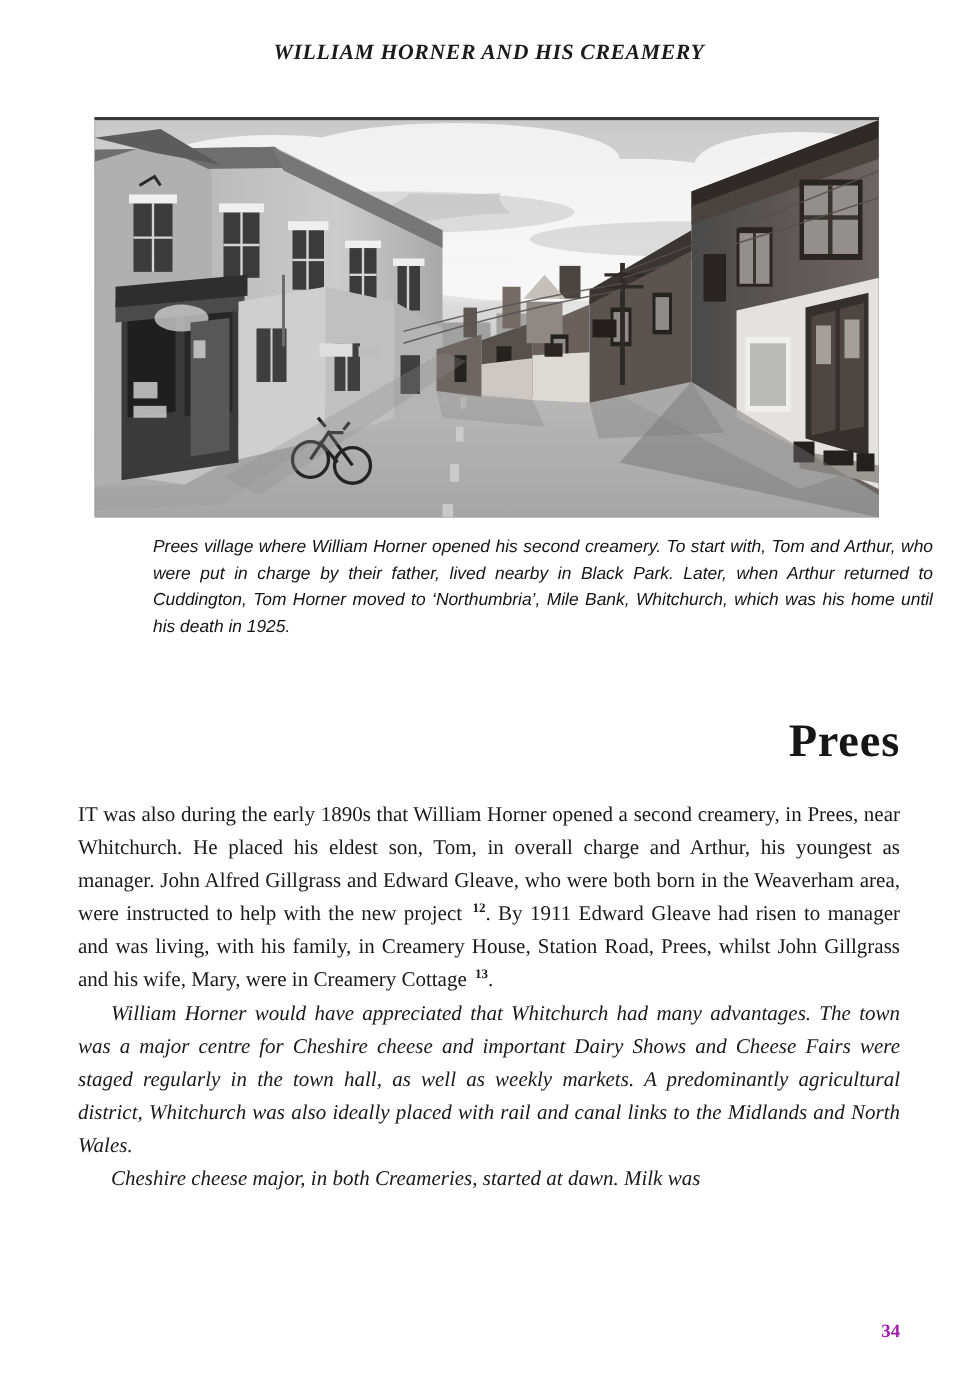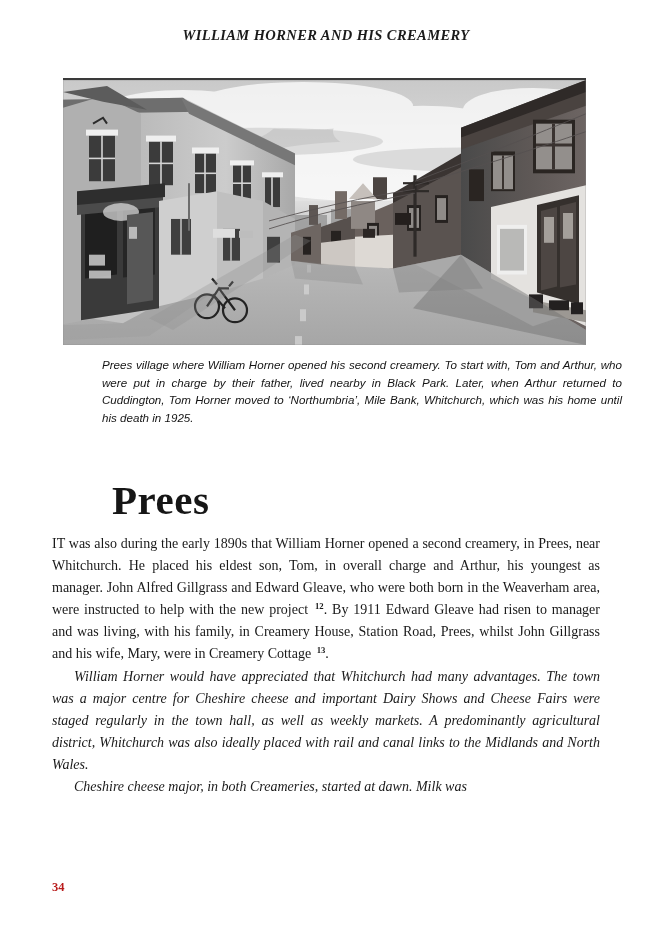--- a/index.html
+++ b/index.html
@@ -72,24 +72,24 @@
     margin-left: 36px;
   }
   .caption > span { display: inline; }
 
   
   .section-heading {
     position: absolute;
     left: 52px;
     top: 476px;
     width: 548px;
-    text-align: left;
+    text-align: right;
     font-family: "Liberation Serif", serif;
     font-weight: 700;
-    font-size: 41px;
+    font-size: 31px;
     letter-spacing: 0.5px;
     color: #161616;
     text-indent: 60px;
   }
 
   
   .body-text {
     position: absolute;
     left: 52px;
     top: 533px;
@@ -118,25 +118,25 @@
     line-height: 0;
     padding-left: 2px;
   }
 
   
   .folio {
     position: absolute;
     left: 52px;
     top: 880px;
     width: 548px;
-    text-align: left;
+    text-align: right;
     font-family: "Liberation Serif", serif;
     font-weight: 700;
     font-size: 12.5px;
-    color: #b91c1c;
+    color: #a21caf;
   }
 </style>
 </head>
 <body>
 
 <div class="page">
 
   <div class="running-header">WILLIAM HORNER AND HIS CREAMERY</div>
 
   <figure class="photo-figure" style="margin:0;">

